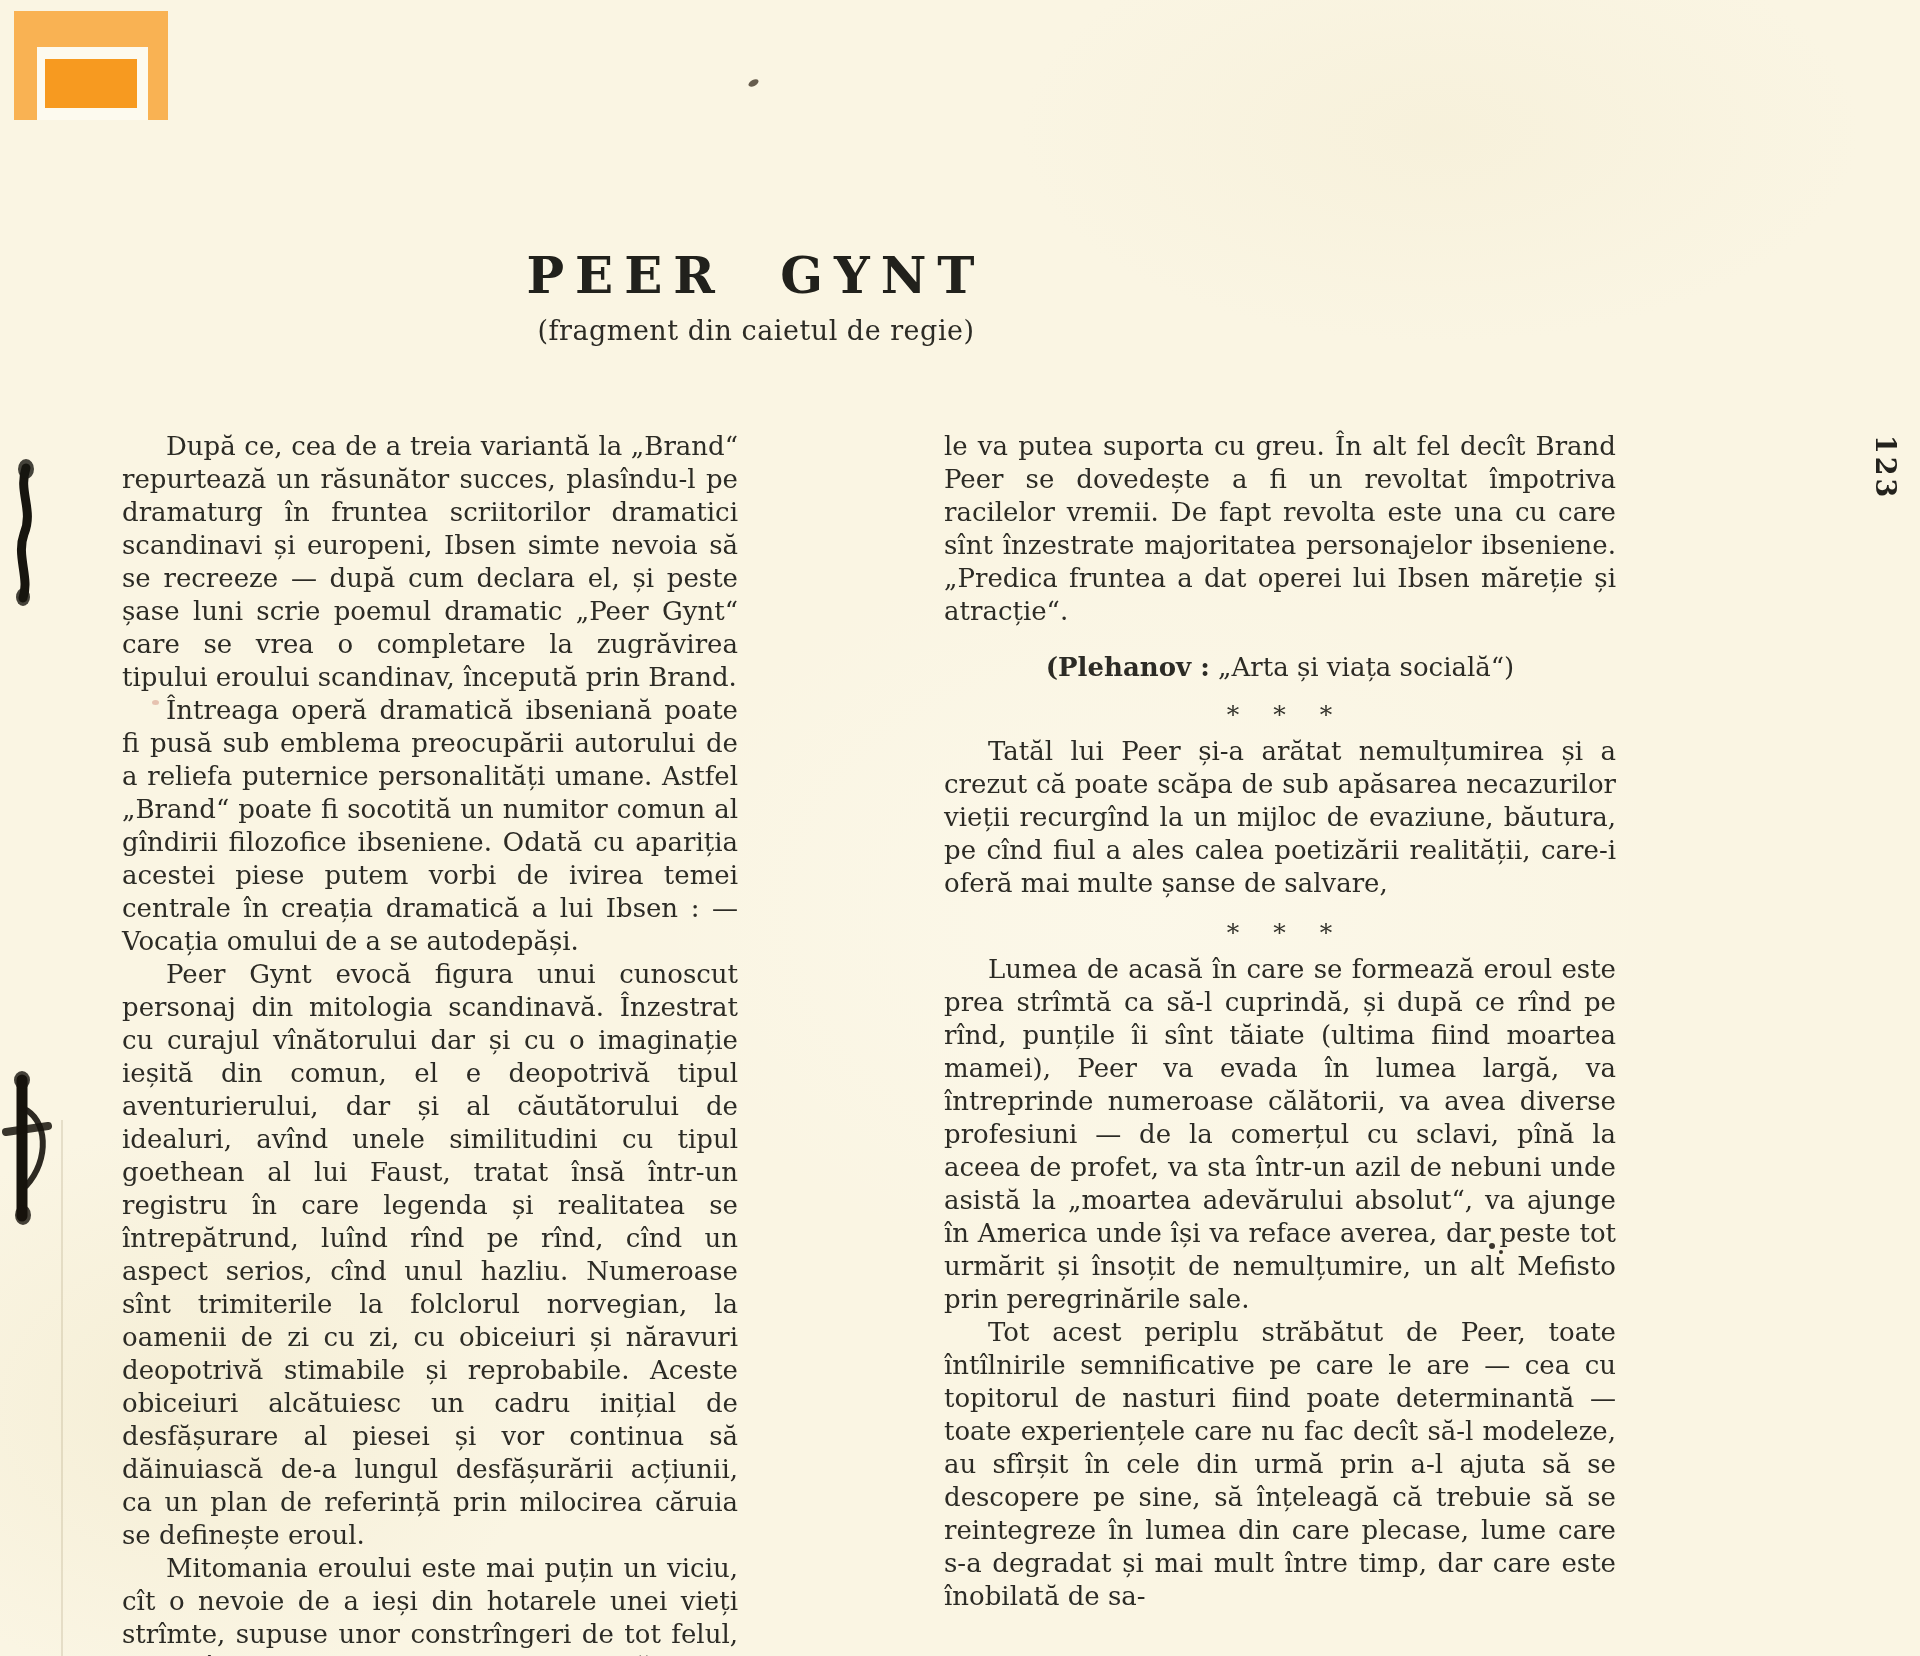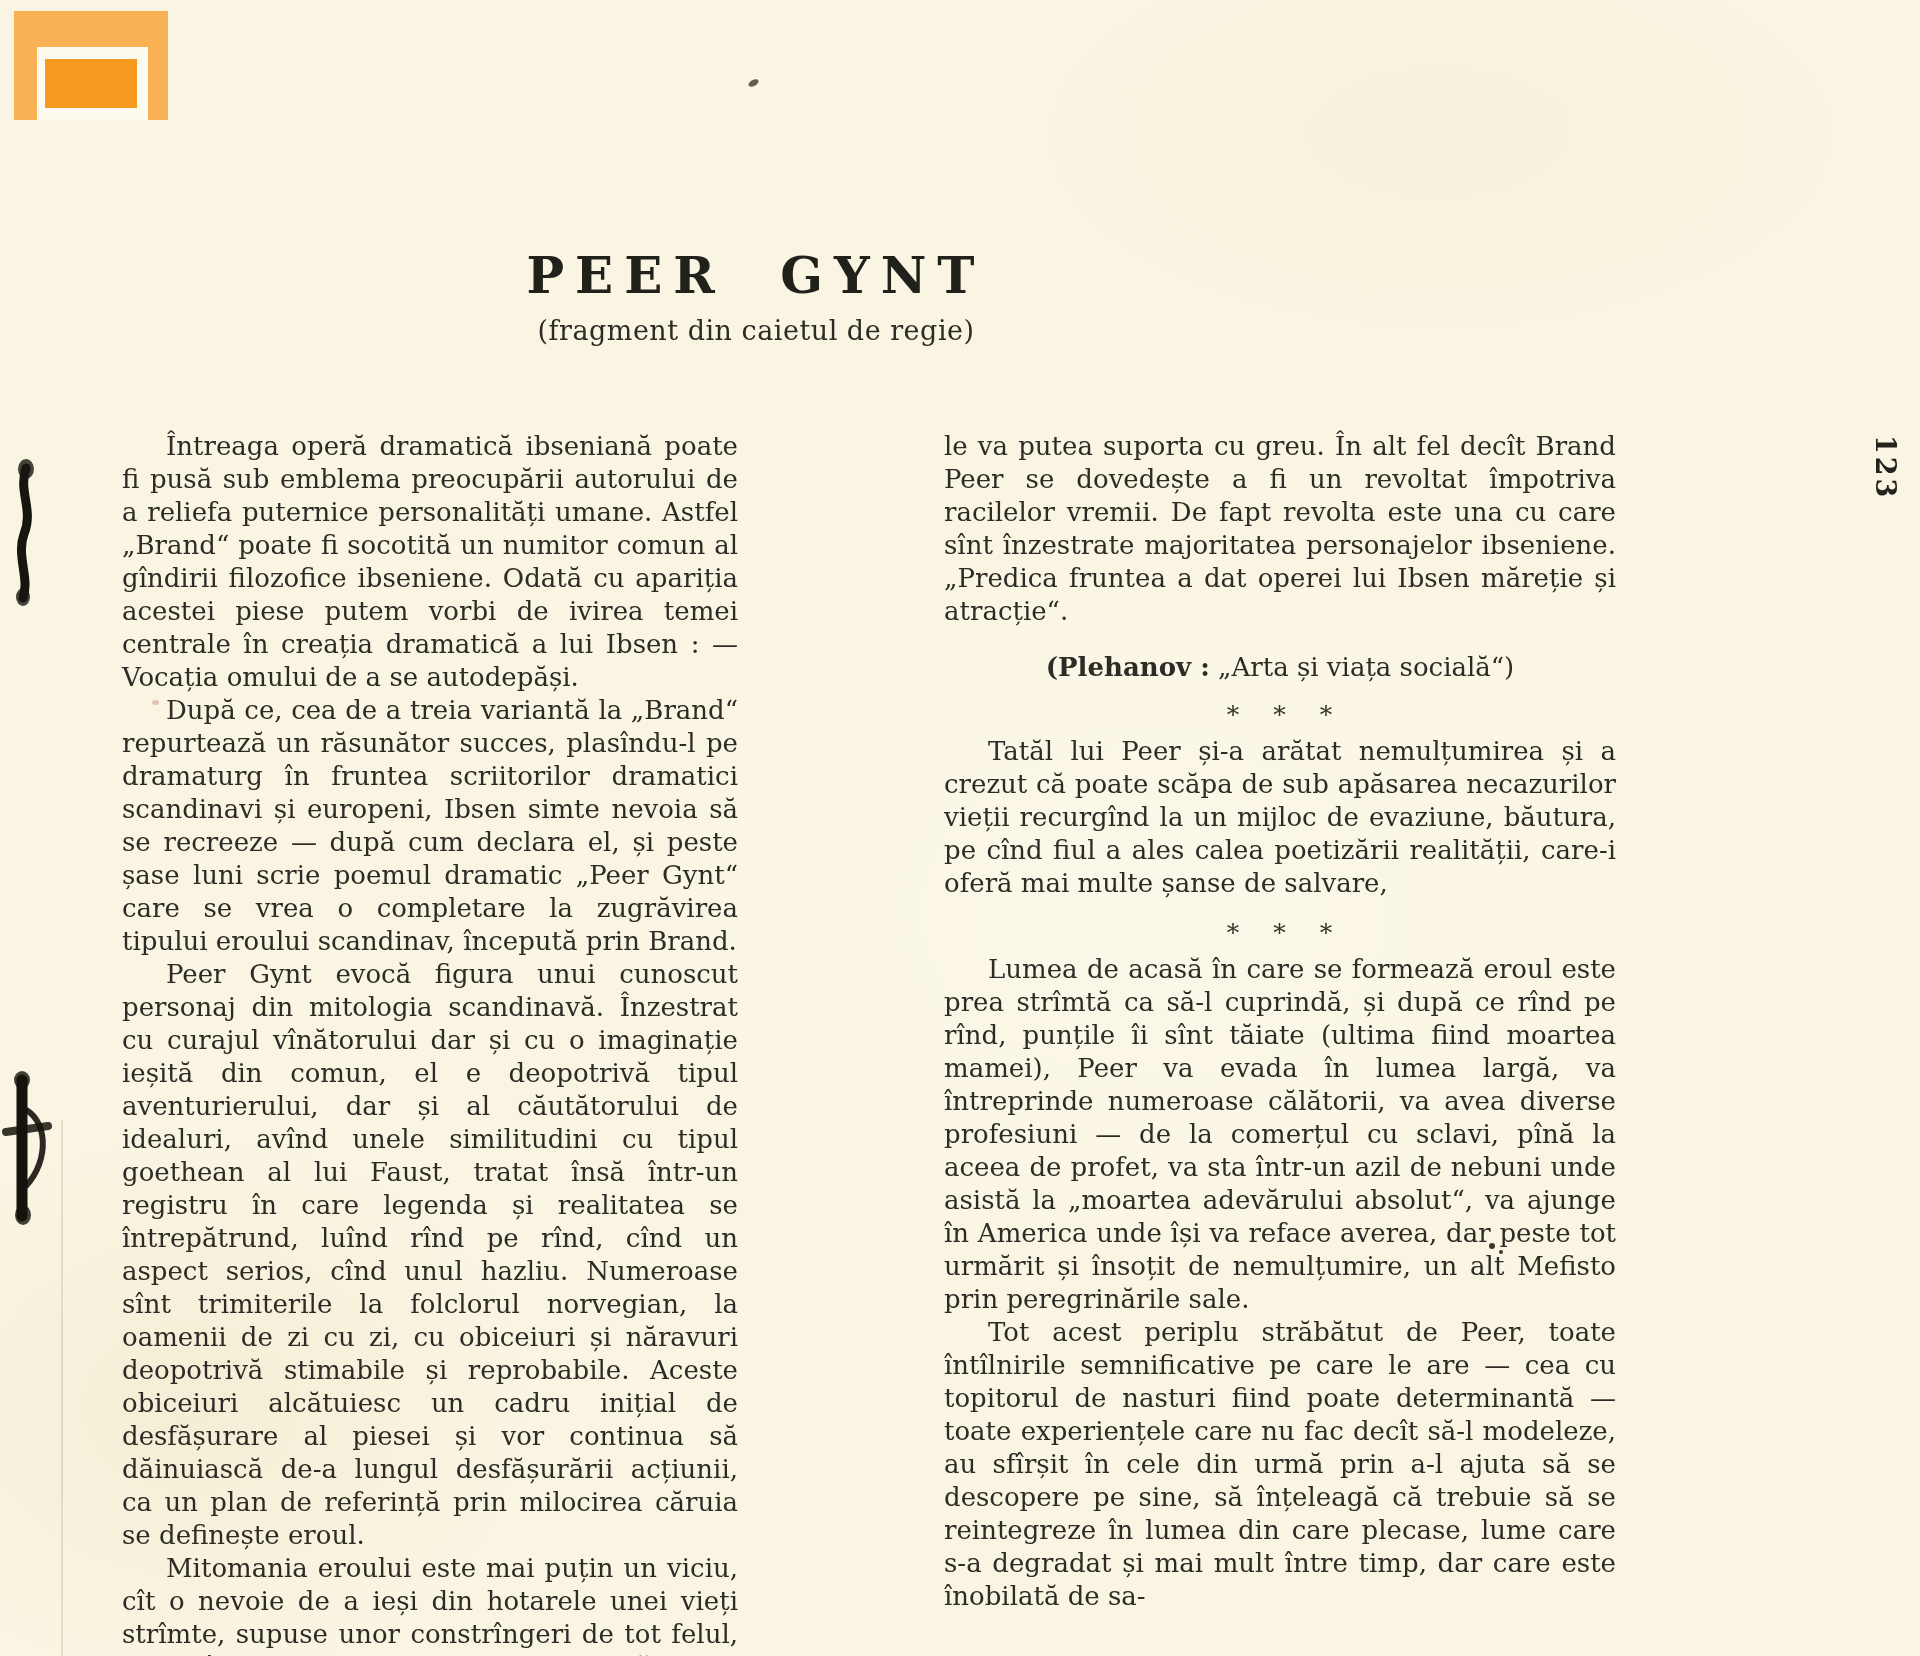--- a/index.html
+++ b/index.html
@@ -89,22 +89,22 @@
 
 <div class="page-header">
   <div class="title">PEER GYNT</div>
   <div class="subtitle">(fragment din caietul de regie)</div>
 </div>
 
 <div class="page-number">123</div>
 
 <div class="columns">
   <div class="col-left">
+    <p class="body-par">După ce, cea de a treia variantă la „Brand“ repurtează un răsunător succes, plasîndu-l pe dramaturg în fruntea scriitorilor dramatici scandinavi și europeni, Ibsen simte nevoia să se recreeze — după cum declara el, și peste șase luni scrie poemul dramatic „Peer Gynt“ care se vrea o completare la zugrăvirea tipului eroului scandinav, începută prin Brand.</p>
     <p class="body-par">Întreaga operă dramatică ibseniană poate fi pusă sub emblema preocupării autorului de a reliefa puternice personalități umane. Astfel „Brand“ poate fi socotită un numitor comun al gîndirii filozofice ibseniene. Odată cu apariția acestei piese putem vorbi de ivirea temei centrale în creația dramatică a lui Ibsen : — Vocația omului de a se autodepăși.</p>
-    <p class="body-par">După ce, cea de a treia variantă la „Brand“ repurtează un răsunător succes, plasîndu-l pe dramaturg în fruntea scriitorilor dramatici scandinavi și europeni, Ibsen simte nevoia să se recreeze — după cum declara el, și peste șase luni scrie poemul dramatic „Peer Gynt“ care se vrea o completare la zugrăvirea tipului eroului scandinav, începută prin Brand.</p>
     <p class="body-par">Peer Gynt evocă figura unui cunoscut personaj din mitologia scandinavă. Înzestrat cu curajul vînătorului dar și cu o imaginație ieșită din comun, el e deopotrivă tipul aventurierului, dar și al căutătorului de idealuri, avînd unele similitudini cu tipul goethean al lui Faust, tratat însă într-un registru în care legenda și realitatea se întrepătrund, luînd rînd pe rînd, cînd un aspect serios, cînd unul hazliu. Numeroase sînt trimiterile la folclorul norvegian, la oamenii de zi cu zi, cu obiceiuri și năravuri deopotrivă stimabile și reprobabile. Aceste obiceiuri alcătuiesc un cadru inițial de desfășurare al piesei și vor continua să dăinuiască de-a lungul desfășurării acțiunii, ca un plan de referință prin milocirea căruia se definește eroul.</p>
     <p class="body-par">Mitomania eroului este mai puțin un viciu, cît o nevoie de a ieși din hotarele unei vieți strîmte, supuse unor constrîngeri de tot felul, constrîngeri pe care un caracter năvalnic, tulburător, ca al eroului</p>
   </div>
   <div class="col-right">
     <p class="body-par no-indent">le va putea suporta cu greu. În alt fel decît Brand Peer se dovedește a fi un revoltat împotriva racilelor vremii. De fapt revolta este una cu care sînt înzestrate majoritatea personajelor ibseniene. „Predica fruntea a dat operei lui Ibsen măreție și atracție“.</p>
     <div class="attribution">
       <span class="bold">(Plehanov :</span><span> „Arta și viața socială“)</span>
     </div>
     <div class="separator">* * *</div>
     <p class="body-par">Tatăl lui Peer și-a arătat nemulțumirea și a crezut că poate scăpa de sub apăsarea necazurilor vieții recurgînd la un mijloc de evaziune, băutura, pe cînd fiul a ales calea poetizării realității, care-i oferă mai multe șanse de salvare,</p>

